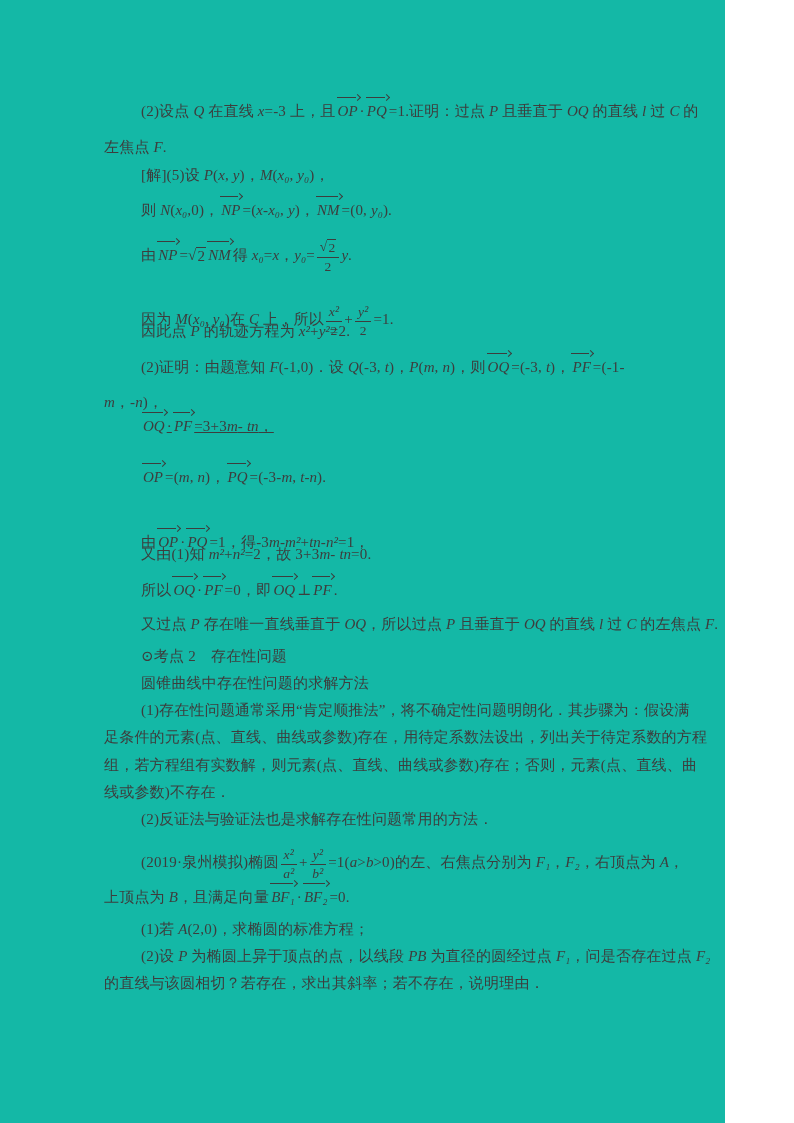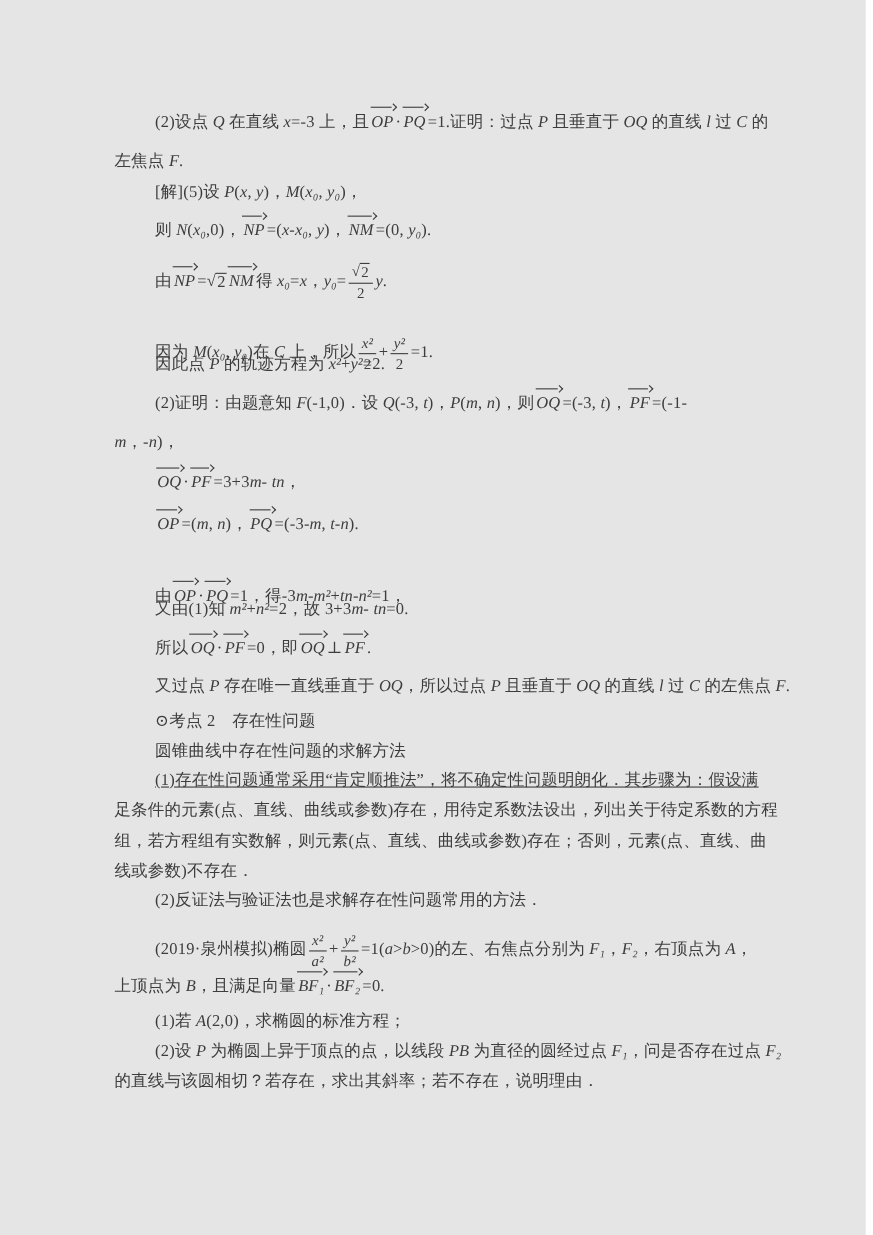--- a/index.html
+++ b/index.html
@@ -1,16 +1,16 @@
 <!DOCTYPE html>
 <html><head>
 <meta charset="utf-8">
 <style>
   html,body{margin:0;padding:0;background:#ffffff;}
-  .page{position:relative;width:787px;height:1123px;background:#e5e5e5;overflow:hidden;
+  .page{position:relative;width:725px;height:1123px;background:#14b8a6;overflow:hidden;
         font-family:"Liberation Serif","DejaVu Serif",serif;}
   .line{position:absolute;left:104px;white-space:nowrap;font-size:15px;line-height:20px;
         letter-spacing:0.2px;}
   .line.indent{left:141px;}
   .t{font-style:normal;}
   .m{font-style:italic;letter-spacing:0;}
   .ic{font-style:normal;}
   
   .vec{font-style:italic;position:relative;display:inline-block;padding:0 2px;letter-spacing:0;}
   .vec::before{content:"";position:absolute;left:1px;right:4px;top:-4px;
@@ -50,29 +50,29 @@
     <div class="line indent" style="top: 292px; margin-top: 12px;"><span class="t">因为 </span><span class="m">M</span><span class="t">(</span><span class="m">x₀</span><span class="t">, </span><span class="m">y₀</span><span class="t">)在 </span><span class="m">C</span><span class="t"> 上，所以</span><span class="frac">
         <span class="num it">x²</span>
         <span class="den">2</span>
       </span><span class="t">+</span><span class="frac">
         <span class="num it">y²</span>
         <span class="den">2</span>
       </span><span class="t">=1.</span></div>
     <div class="line indent" style="top: 321px;"><span class="t">因此点 </span><span class="m">P</span><span class="t"> 的轨迹方程为 </span><span class="m">x²</span><span class="t">+</span><span class="m">y²</span><span class="t">=2.</span></div>
     <div class="line indent" style="top: 357px;"><span class="t">(2)证明：由题意知 </span><span class="m">F</span><span class="t">(-1,0)．设 </span><span class="m">Q</span><span class="t">(-3, </span><span class="m">t</span><span class="t">)，</span><span class="m">P</span><span class="t">(</span><span class="m">m</span><span class="t">, </span><span class="m">n</span><span class="t">)，则</span><span class="vec">OQ</span><span class="t">=(-3, </span><span class="m">t</span><span class="t">)，</span><span class="vec">PF</span><span class="t">=(-1-</span></div>
     <div class="line" style="top: 392px;"><span class="m">m</span><span class="t">，-</span><span class="m">n</span><span class="t">)，</span></div>
-    <div class="line indent" style="top: 429px;"><span class="vec">OQ</span><span class="t">·</span><span class="vec">PF</span><span class="t">=3+3</span><span class="m">m</span><span class="t">- </span><span class="m">tn</span><span class="t">，</span></div>
+    <div class="line indent" style="top: 416px; text-decoration: underline;"><span class="vec">OQ</span><span class="t">·</span><span class="vec">PF</span><span class="t">=3+3</span><span class="m">m</span><span class="t">- </span><span class="m">tn</span><span class="t">，</span></div>
     <div class="line indent" style="top: 467px;"><span class="vec">OP</span><span class="t">=(</span><span class="m">m</span><span class="t">, </span><span class="m">n</span><span class="t">)，</span><span class="vec">PQ</span><span class="t">=(-3-</span><span class="m">m</span><span class="t">, </span><span class="m">t</span><span class="t">-</span><span class="m">n</span><span class="t">).</span></div>
     <div class="line indent" style="top: 532px;"><span class="t">由</span><span class="vec">OP</span><span class="t">·</span><span class="vec">PQ</span><span class="t">=1，得-3</span><span class="m">m</span><span class="t">-</span><span class="m">m²</span><span class="t">+</span><span class="m">tn</span><span class="t">-</span><span class="m">n²</span><span class="t">=1，</span></div>
     <div class="line indent" style="top: 544px;"><span class="t">又由(1)知 </span><span class="m">m²</span><span class="t">+</span><span class="m">n²</span><span class="t">=2，故 3+3</span><span class="m">m</span><span class="t">- </span><span class="m">tn</span><span class="t">=0.</span></div>
     <div class="line indent" style="top: 580px;"><span class="t">所以</span><span class="vec">OQ</span><span class="t">·</span><span class="vec">PF</span><span class="t">=0，即</span><span class="vec">OQ</span><span class="t">⊥</span><span class="vec">PF</span><span class="t">.</span></div>
     <div class="line indent" style="top: 614px;"><span class="t">又过点 </span><span class="m">P</span><span class="t"> 存在唯一直线垂直于 </span><span class="m">OQ</span><span class="t">，所以过点 </span><span class="m">P</span><span class="t"> 且垂直于 </span><span class="m">OQ</span><span class="t"> 的直线 </span><span class="m">l</span><span class="t"> 过 </span><span class="m">C</span><span class="t"> 的左焦点 </span><span class="m">F</span><span class="t">.</span></div>
     <div class="line indent" style="top: 646px;"><span class="ic">⊙</span><span class="t">考点 2　存在性问题</span></div>
     <div class="line indent" style="top: 673px;"><span class="t">圆锥曲线中存在性问题的求解方法</span></div>
-    <div class="line indent" style="top: 700px; text-decoration: underline;"><span class="t">(1)存在性问题通常采用“肯定顺推法”，将不确定性问题明朗化．其步骤为：假设满</span></div>
+    <div class="line indent" style="top: 700px;"><span class="t">(1)存在性问题通常采用“肯定顺推法”，将不确定性问题明朗化．其步骤为：假设满</span></div>
     <div class="line" style="top: 755px;"><span class="t">组，若方程组有实数解，则元素(点、直线、曲线或参数)存在；否则，元素(点、直线、曲</span></div>
     <div class="line" style="top: 727px;"><span class="t">足条件的元素(点、直线、曲线或参数)存在，用待定系数法设出，列出关于待定系数的方程</span></div>
     <div class="line" style="top: 782px;"><span class="t">线或参数)不存在．</span></div>
     <div class="line indent" style="top: 809px;"><span class="t">(2)反证法与验证法也是求解存在性问题常用的方法．</span></div>
     <div class="line indent" style="top: 847px;"><span class="t">(2019·泉州模拟)椭圆</span><span class="frac">
         <span class="num it">x²</span>
         <span class="den it">a²</span>
       </span><span class="t">+</span><span class="frac">
         <span class="num it">y²</span>
         <span class="den it">b²</span>

